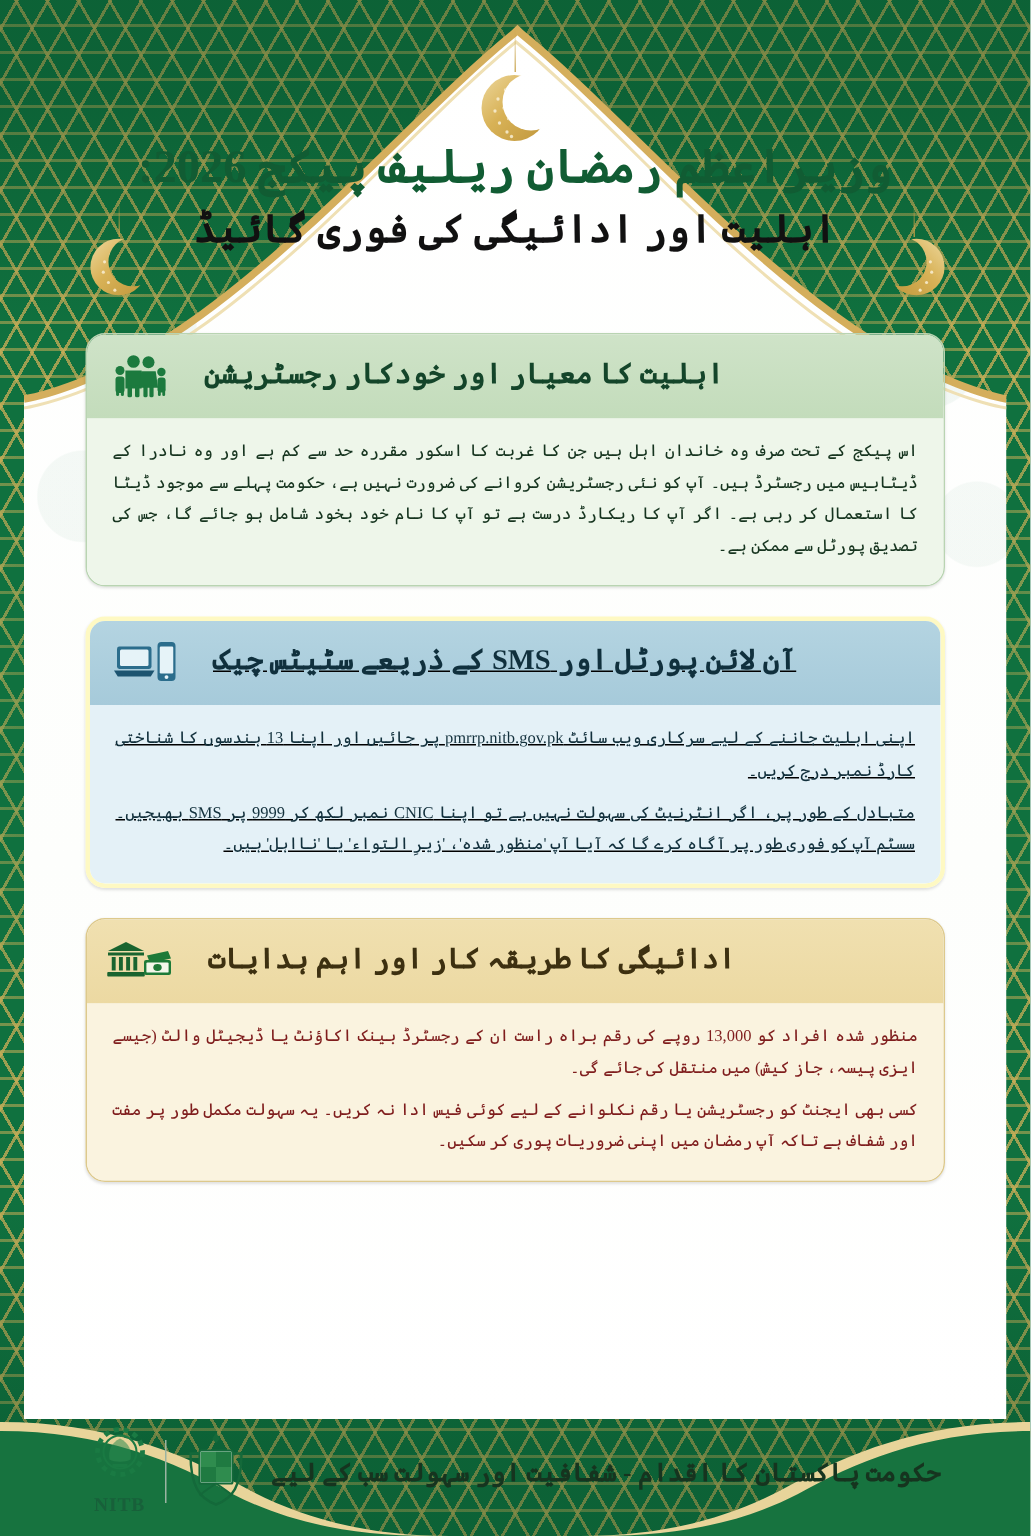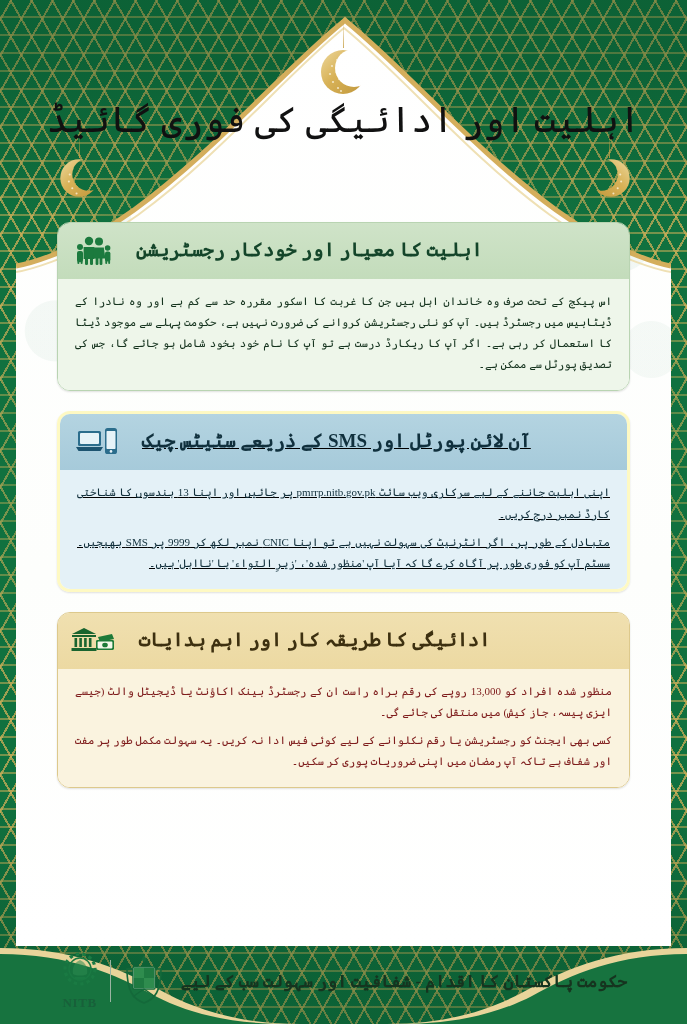--- a/index.html
+++ b/index.html
@@ -66,21 +66,21 @@
   
   .title-wrap{
     position:absolute;left:40px;right:40px;top:92px;text-align:center;
     direction:rtl;
   }
   .title-line1{
     font-size:31px;font-weight:700;color:#115c33;line-height:1.25;
     letter-spacing:.2px;white-space:nowrap;
   }
   .title-line2{
-    font-size:36px;font-weight:400;color:#111111;line-height:1.35;
+    font-size:26px;font-weight:700;color:#111111;line-height:1.35;
     margin-top:4px;white-space:nowrap;
   }
 
   
   .cards{position:absolute;left:57px;right:57px;top:222px;direction:rtl;}
   .card{
     border-radius:13px;overflow:hidden;margin-bottom:20px;
     box-shadow:0 1px 2px rgba(0,0,0,.12);
   }
   .card-head{
@@ -218,20 +218,21 @@
         <circle cx="16" cy="24" r="1.2"></circle>
           <circle cx="15" cy="32" r="1.2"></circle>
           <circle cx="19" cy="40" r="1.2"></circle>
         <circle cx="21" cy="18" r="1.2"></circle>
           <circle cx="24" cy="46" r="1.2"></circle>
       </g>
     </svg>
   </div>
 
   <div class="title-wrap">
+    <div class="title-line1">وزیراعظم رمضان ریلیف پیکج 2026:</div>
     <div class="title-line2">اہلیت اور ادائیگی کی فوری گائیڈ</div>
   </div>
 
   <div class="cards">
 
     <div class="card c1">
       <div class="card-head">
         <span class="htext">اہلیت کا معیار اور خودکار رجسٹریشن</span>
         <span class="card-ico">
           <svg width="38" height="30" viewBox="0 0 38 30">

